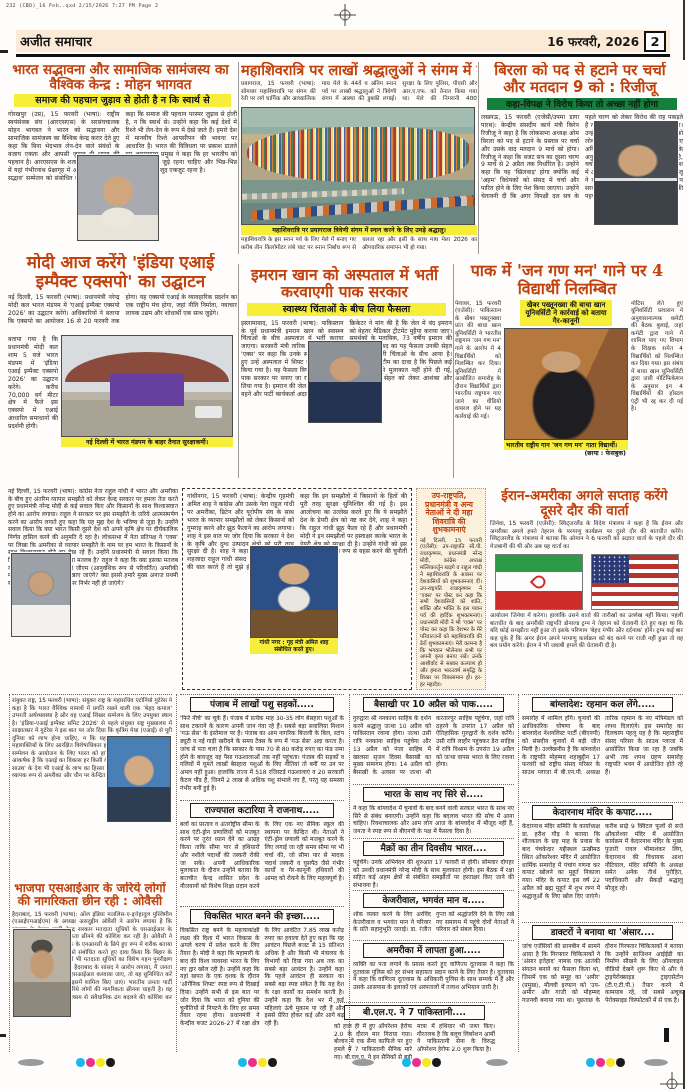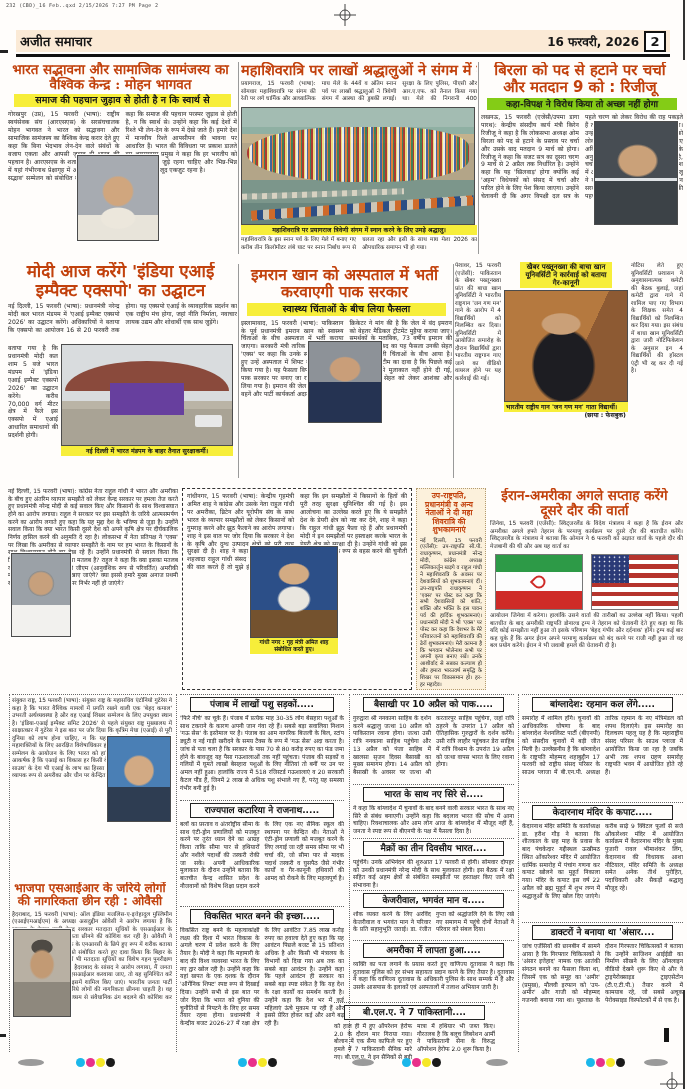--- a/index.html
+++ b/index.html
@@ -127,28 +127,28 @@
       <div class="crowdband"></div>
       <div class="pontoon2"></div>
       <div class="pontoon"></div>
     </div>
     <div class="cap">महाशिवरात्रि पर प्रयागराज त्रिवेणी संगम में स्नान करने के लिए उमड़े श्रद्धालु।</div>
     <div class="body cols2" style="height:18px;font-size:5.7px;margin-top:1px;">महाशिवरात्रि के इस स्नान पर्व के लिए मेले में बनाए गए करीब तीन किलोमीटर लंबे घाट पर स्नान निर्बाध रूप से चलता रहा और इसी के साथ माघ मेला 2026 का औपचारिक समापन भी हो गया।</div>
   </article>
 
   <article class="art" style="left:481px;top:62px;width:202px;height:196px;">
     <div class="hl" style="font-size:15px;">बिरला को पद से हटाने पर चर्चा और मतदान 9 को : रिजीजू</div>
-    <div class="sub" style="font-size:9px;background:#84cc16;">कहा-विपक्ष ने विरोध किया तो अच्छा नहीं होगा</div>
+    <div class="sub" style="font-size:9px;background:#15803d;">कहा-विपक्ष ने विरोध किया तो अच्छा नहीं होगा</div>
     <div class="body cols2" style="height:142px;">लखनऊ, 15 फरवरी (एजेंसी/उपमा डागा पारथ): केन्द्रीय संसदीय कार्य मंत्री किरेन रिजीजू ने कहा है कि लोकसभा अध्यक्ष ओम बिरला को पद से हटाने के प्रस्ताव पर चर्चा और उसके बाद मतदान 9 मार्च को होगा। रिजीजू ने कहा कि बजट सत्र का दूसरा चरण 9 मार्च से 2 अप्रैल तक निर्धारित है। उन्होंने कहा कि यह 'खिलवाड़' होगा क्योंकि कई 'अहम' विधेयकों को संसद में चर्चा और पारित होने के लिए पेश किया जाएगा। उन्होंने चेतावनी दी कि अगर विपक्षी दल सत्र के पहले चरण को लेकर विरोध की राह पकड़ते हैं तो अंततः यह उनके लिए ठीक नहीं होगा। उन्होंने स्पष्ट कर कहा कि 9 मार्च को लोकसभा में अध्यक्ष के खिलाफ लाए गए अविश्वास प्रस्ताव पर चर्चा होगी। नियम के अनुसार इस पर पहले दिन ही चर्चा होती है, चर्चा के बाद मतदान होगा। अरुणाचल प्रदेश में अपने संसदीय क्षेत्र के दौरे पर आए रिजीजू ने बताया कि सत्र के दूसरे चरण के दौरान सरकार चर्चा के लिए विशिष्ट मसौदों की पहचान करने की योजना बना रही है।</div>
     <div class="overlay-photo" style="left:112px;top:58px;">
       <div class="photo ph-rijiju" style="width:84px;height:104px;"></div>
     </div>
   </article>
 
-  <article class="art" style="left:8px;top:262px;width:229px;height:220px;">
+  <article class="art" style="left:8px;top:253px;width:229px;height:220px;">
     <div class="hl hl-serif" style="font-size:17px;">मोदी आज करेंगे 'इंडिया एआई इम्पैक्ट एक्सपो' का उद्घाटन</div>
     <div class="body cols2" style="height:40px;">नई दिल्ली, 15 फरवरी (भाषा): प्रधानमंत्री नरेन्द्र मोदी कल भारत मंडपम में 'एआई इम्पैक्ट एक्सपो 2026' का उद्घाटन करेंगे। अधिकारियों ने बताया कि एक्सपो का आयोजन 16 से 20 फरवरी तक होगा। यह एक्सपो एआई के व्यावहारिक प्रदर्शन का एक राष्ट्रीय मंच होगा, जहां नीति निर्माता, नवाचार लायक उद्यम और शोधार्थी एक साथ जुड़ेंगे।</div>
     <div style="display:flex;gap:3px;margin-top:2px;">
       <div class="body" style="width:50px;height:120px;flex:none;">बताया गया है कि प्रधानमंत्री मोदी कल शाम 5 बजे भारत मंडपम में 'इंडिया एआई इम्पैक्ट एक्सपो 2026' का उद्घाटन करेंगे। करीब 70,000 वर्ग मीटर क्षेत्र में फैले इस एक्सपो में एआई आधारित समाधानों की प्रदर्शनी होगी।</div>
       <div style="flex:1;">
         <div class="photo ph-expo" style="width:172px;height:102px;">
           <div class="expo-roof"></div>
           <div class="expo-gate"></div>
           <div class="expo-van"></div>
         </div>
@@ -160,20 +160,21 @@
   <article class="art" style="left:241px;top:266px;width:211px;height:214px;">
     <div class="hl hl-serif" style="font-size:15.5px;">इमरान खान को अस्पताल में भर्ती करवाएगी पाक सरकार</div>
     <div class="sub" style="font-size:9.5px;">स्वास्थ्य चिंताओं के बीच लिया फैसला</div>
     <div class="body cols2" style="height:144px;">इस्लामाबाद, 15 फरवरी (भाषा): पाकिस्तान के पूर्व प्रधानमंत्री इमरान खान को स्वास्थ्य चिंताओं के बीच अस्पताल में भर्ती कराया जाएगा। सरकारी मंत्री तारिक फजल चौधरी ने 'एक्स' पर कहा कि उनके स्वास्थ्य को देखते हुए उन्हें अस्पताल में शिफ्ट करने का फैसला किया गया है। यह फैसला विपक्ष द्वारा लगातार पाक सरकार पर बनाए जा रहे दबाव के बीच लिया गया है। इमरान की जेल को लेकर उनकी बहनें और पार्टी कार्यकर्ता अदालत पहुंचे थे। पूर्व क्रिकेटर ने मांग की है कि जेल में बंद इमरान को बेहतर मैडिकल ट्रीटमेंट मुहैया कराया जाए। समर्थकों के मुताबिक, 73 वर्षीय इमरान की हाई प्रोफाइल कैद का यह फैसला उनकी सेहत को लेकर बढ़ती चिंताओं के बीच आया है। उनकी कानूनी टीम का दावा है कि पिछले कई महीनों से उनसे मुलाकात नहीं होने दी गई, जिससे उनकी सेहत को लेकर आशंका और गहरा गई है।</div>
     <div class="overlay-photo" style="left:66px;top:74px;">
       <div class="photo ph-imran" style="width:74px;height:82px;"></div>
     </div>
   </article>
 
   <article class="art" style="left:455px;top:262px;width:228px;height:220px;">
+    <div class="hl hl-serif" style="font-size:16px;font-weight:bold;">पाक में 'जन गण मन' गाने पर 4 विद्यार्थी निलम्बित</div>
     <div style="display:flex;gap:3px;">
       <div class="body" style="width:46px;height:162px;flex:none;font-size:5.8px;">पेशावर, 15 फरवरी (एजेंसी): पाकिस्तान के खैबर पख्तूनख्वा प्रांत की बाचा खान यूनिवर्सिटी ने भारतीय राष्ट्रगान 'जन गण मन' गाने के आरोप में 4 विद्यार्थियों को निलम्बित कर दिया। यूनिवर्सिटी में आयोजित समारोह के दौरान विद्यार्थियों द्वारा भारतीय राष्ट्रगान गाए जाने का वीडियो वायरल होने पर यह कार्रवाई की गई।</div>
       <div style="width:124px;flex:none;">
         <div class="sub" style="font-size:7px;margin:0 16px 2px;">खैबर पख्तूनख्वा की बाचा खान यूनिवर्सिटी ने कार्रवाई को बताया गैर-कानूनी</div>
         <div class="photo ph-anthem" style="width:124px;height:112px;"></div>
         <div class="cap" style="text-align:left;">
           <span>भारतीय राष्ट्रीय गान 'जन गण मन' गाता विद्यार्थी।</span>
           <span style="float:right;">(छाया : फेसबुक)</span>
         </div>
       </div>

